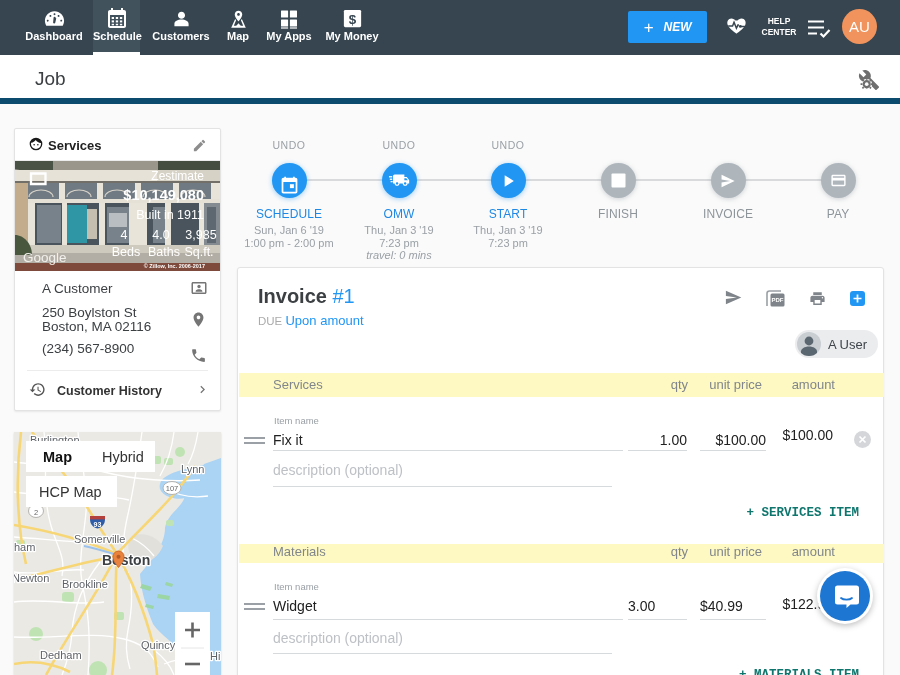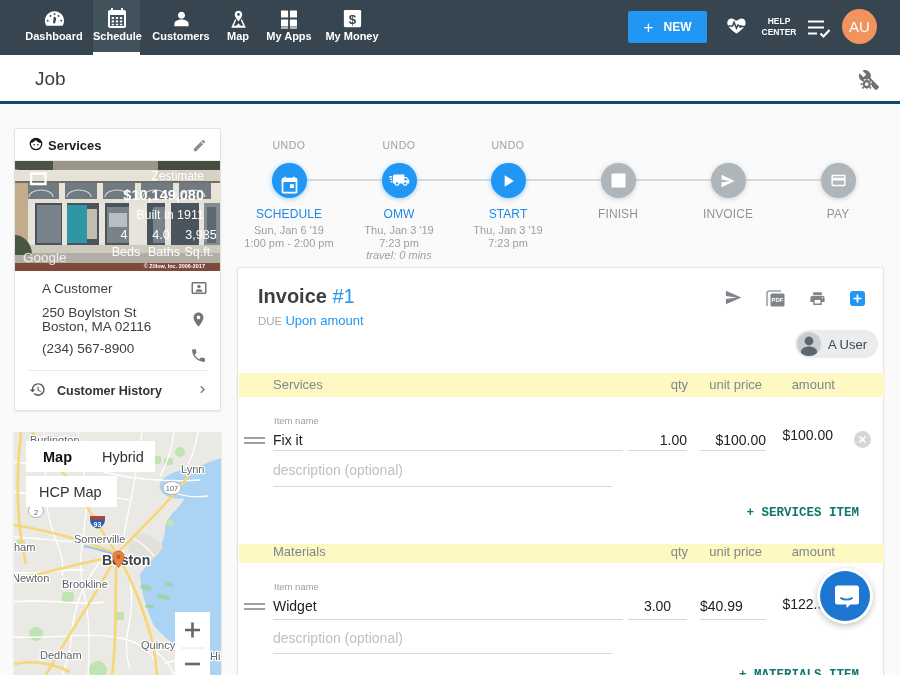--- a/index.html
+++ b/index.html
@@ -7,29 +7,29 @@
   font-family:"Liberation Sans", sans-serif; }
 #stage { position:relative; width:900px; height:675px; overflow:hidden; }
 
 
 #nav { position:absolute; left:0; top:0; width:900px; height:55px; background:#36454F; }
 .tab { position:absolute; top:0; height:55px; text-align:center; color:#fff; }
 .tab .ic { margin-top:7px; height:23px; }
 .tab .lb { font-size:11px; font-weight:bold; color:#fff; margin-top:0px; }
 .tab.sel { background:#41525D; border-bottom:3px solid #fff; }
 #newbtn { position:absolute; left:628px; top:11px; width:79px; height:32px; background:#2196F3;
-  border-radius:2px; color:#fff; font-size:12px; font-weight:bold; text-align:center; line-height:32px; }
+  border-radius:2px; color:#fff; font-size:12px; font-weight:bold; text-align:center; line-height:32px;font-style:italic; }
 #helpcenter { position:absolute; left:758px; top:16px; color:#fff; font-size:8.5px; font-weight:bold;
   text-align:center; line-height:11px; width:42px; }
 #avatar { position:absolute; left:842px; top:9px; width:35px; height:35px; border-radius:50%;
   background:#F0935C; color:#fff; font-size:15px; text-align:center; line-height:35px; }
 
 
 #jobbar { position:absolute; left:0; top:55px; width:900px; height:49px; background:#fff;
-  border-bottom:3px solid #0c4a6e; }
+  border-bottom:6px solid #0c4a6e; }
 #jobbar .t { position:absolute; left:35px; top:13px; font-size:19px; color:#3c4043; }
 
 
 .card { position:absolute; background:#fff; border:1px solid #E3E3E3; border-radius:2px;
   box-shadow:0 1px 2px rgba(0,0,0,0.08); }
 #custcard { left:14px; top:128px; width:207px; height:283px; }
 #custhead { position:relative; height:32px; border-bottom:1px solid #ECECEC; }
 #custhead .t { position:absolute; left:33px; top:9px; font-size:13px; font-weight:bold; color:#222; }
 #photo { position:relative; width:205px; height:110px; overflow:hidden; }
 
@@ -506,21 +506,21 @@
         <span class="l">Materials</span>
         <span class="q">qty</span>
         <span class="u">unit price</span>
         <span class="a">amount</span>
       </div>
 
     <div class="itemlabel" style="left:36px; top:313px;">Item name</div>
     <div style="position:absolute; left:6px; top:335px; width:21px; height:7px; border-top:2px solid #9AA0A6; border-bottom:2px solid #9AA0A6;"></div>
     <div class="ival" style="left:35px; top:330px;">Widget</div>
     <div class="uline" style="left:35px; top:351px; width:350px;"></div>
-    <div class="ival" style="left:390px; top:330px; width:59px; text-align:center;">3.00</div>
+    <div class="ival" style="left:390px; top:330px; width:59px; text-align:left;">3.00</div>
     <div class="uline" style="left:390px; top:351px; width:59px;"></div>
     <div class="ival" style="left:462px; top:330px; width:66px; text-align:left;">$40.99</div>
     <div class="uline" style="left:462px; top:351px; width:66px;"></div>
     <div class="ival" style="left:520px; top:328px; width:75px; text-align:right;">$122.97</div>
     <div class="ghost" style="left:35px; top:362px;">description (optional)</div>
     <div class="uline" style="left:35px; top:385px; width:339px;"></div>
     <div class="addlink" style="right:24px; top:400px;">+ MATERIALS ITEM</div>
   </div>
 
   <div id="fab">

